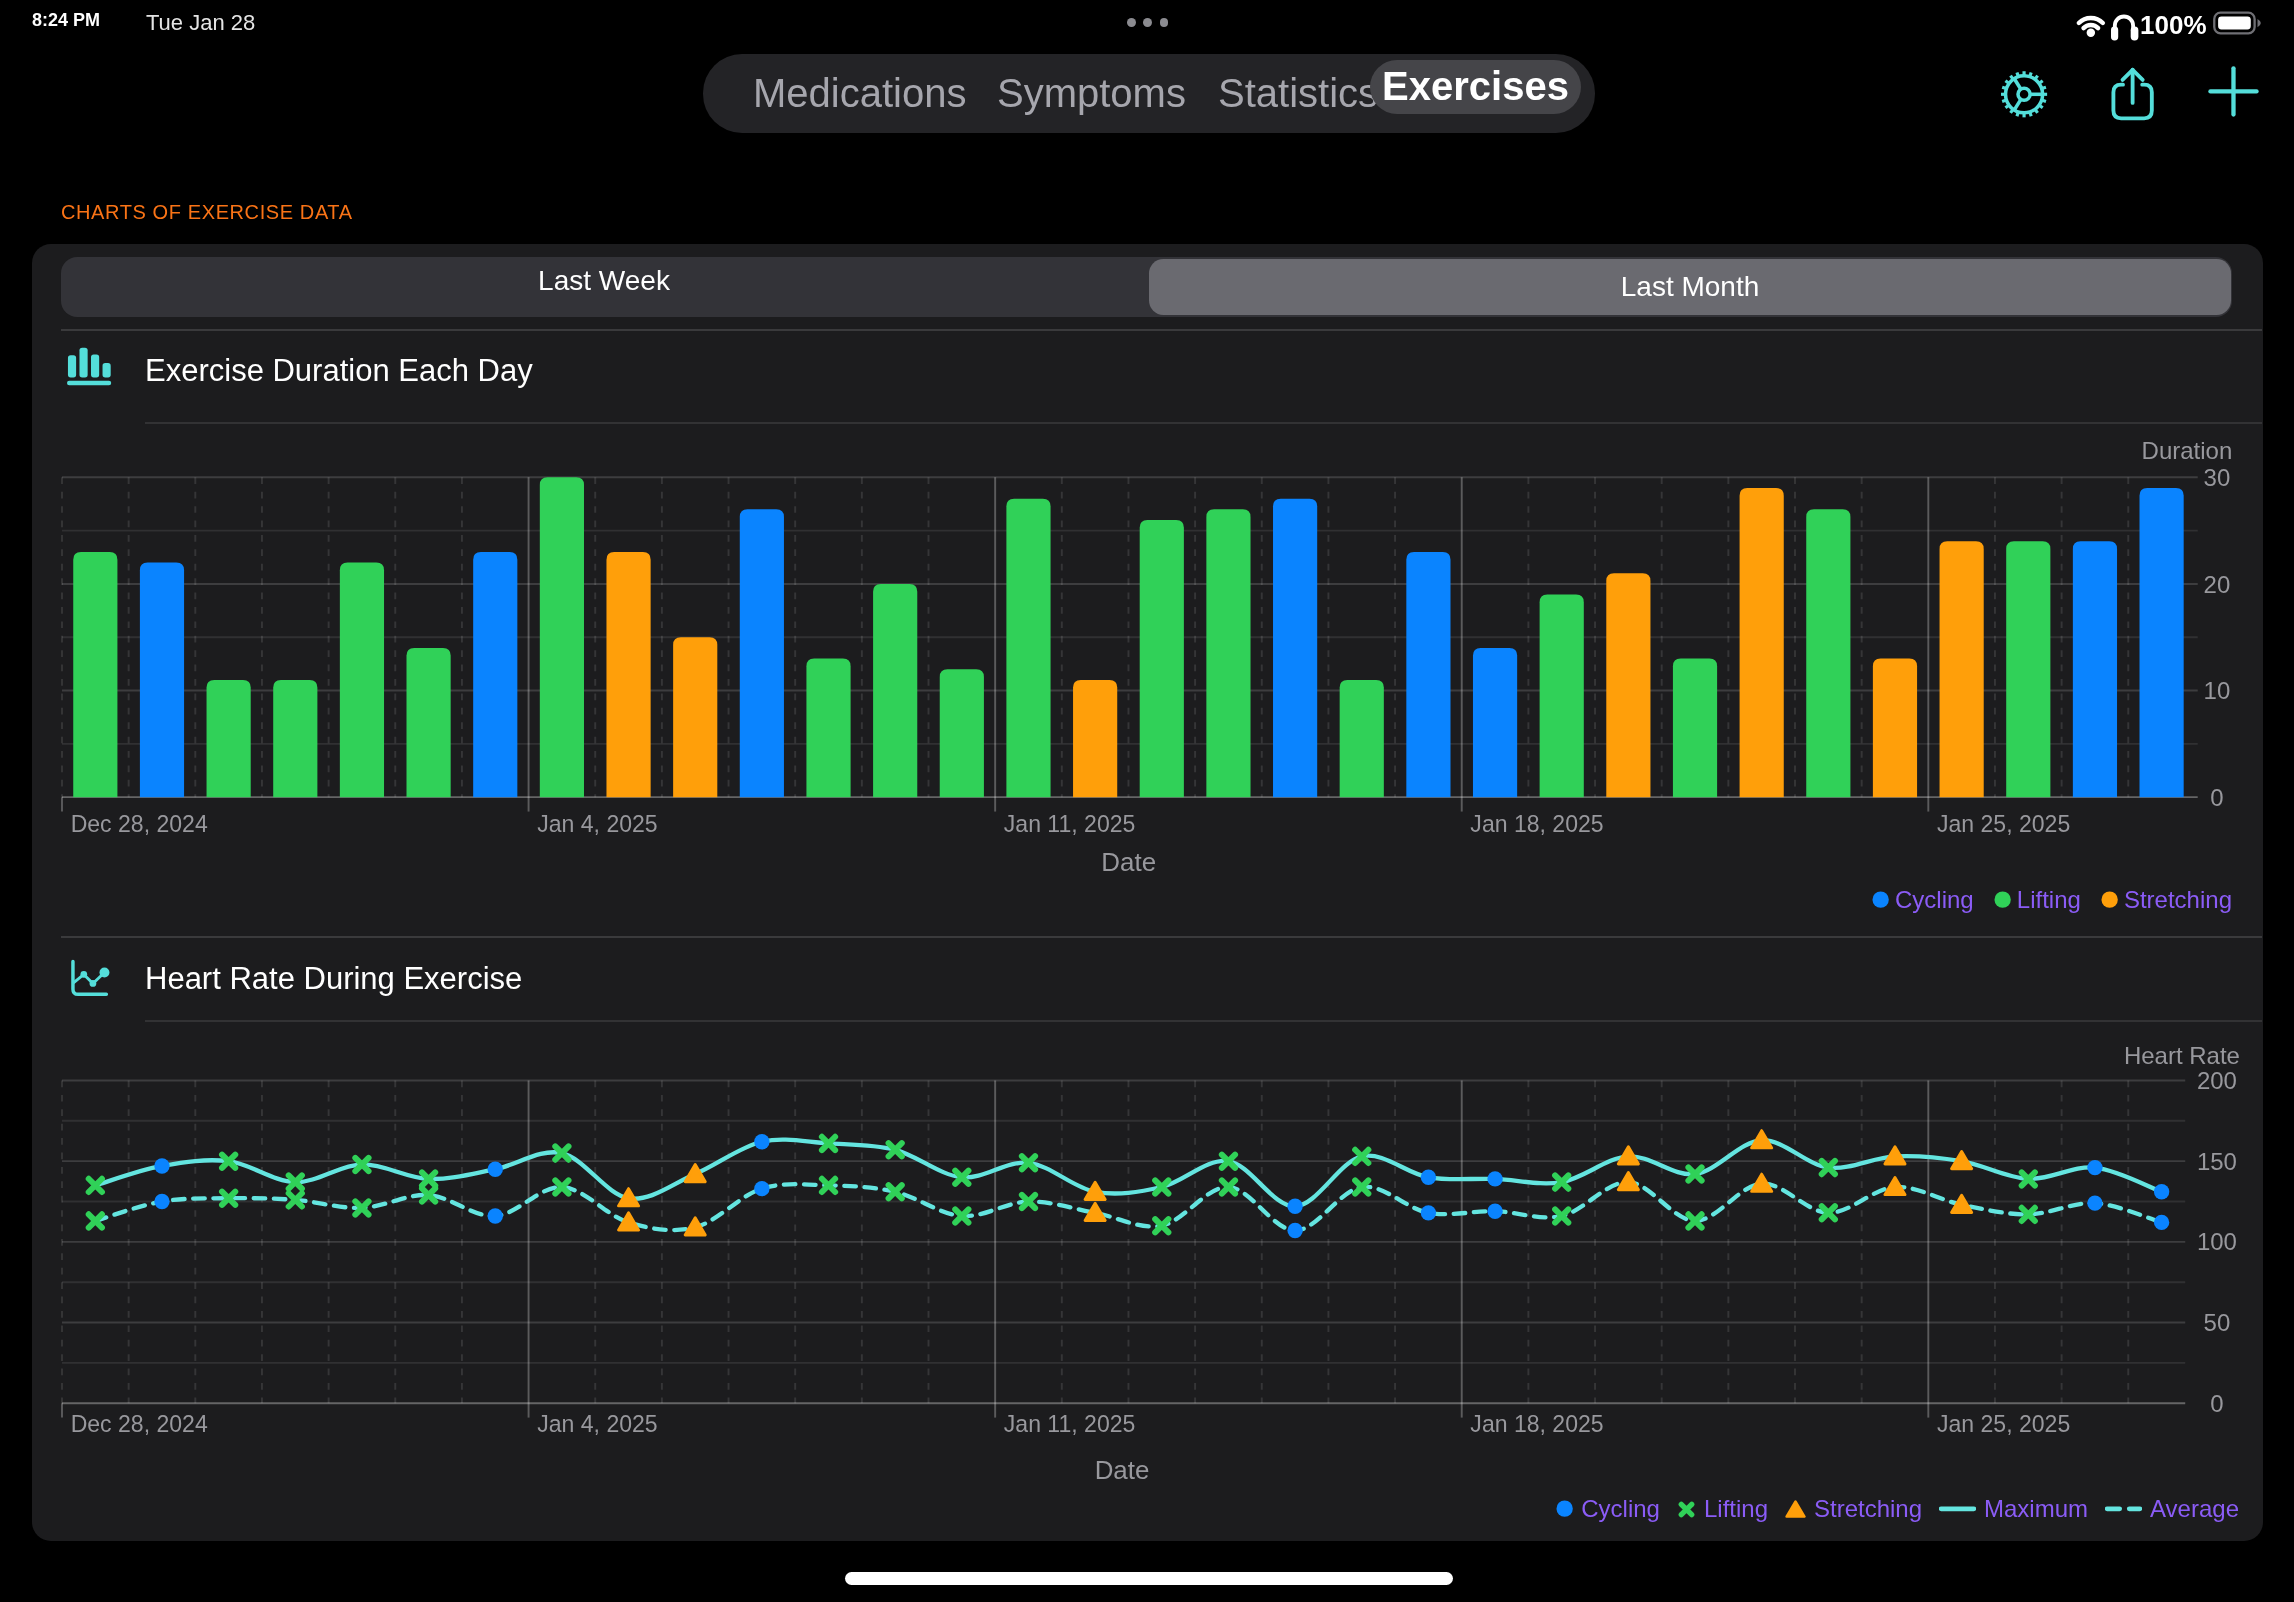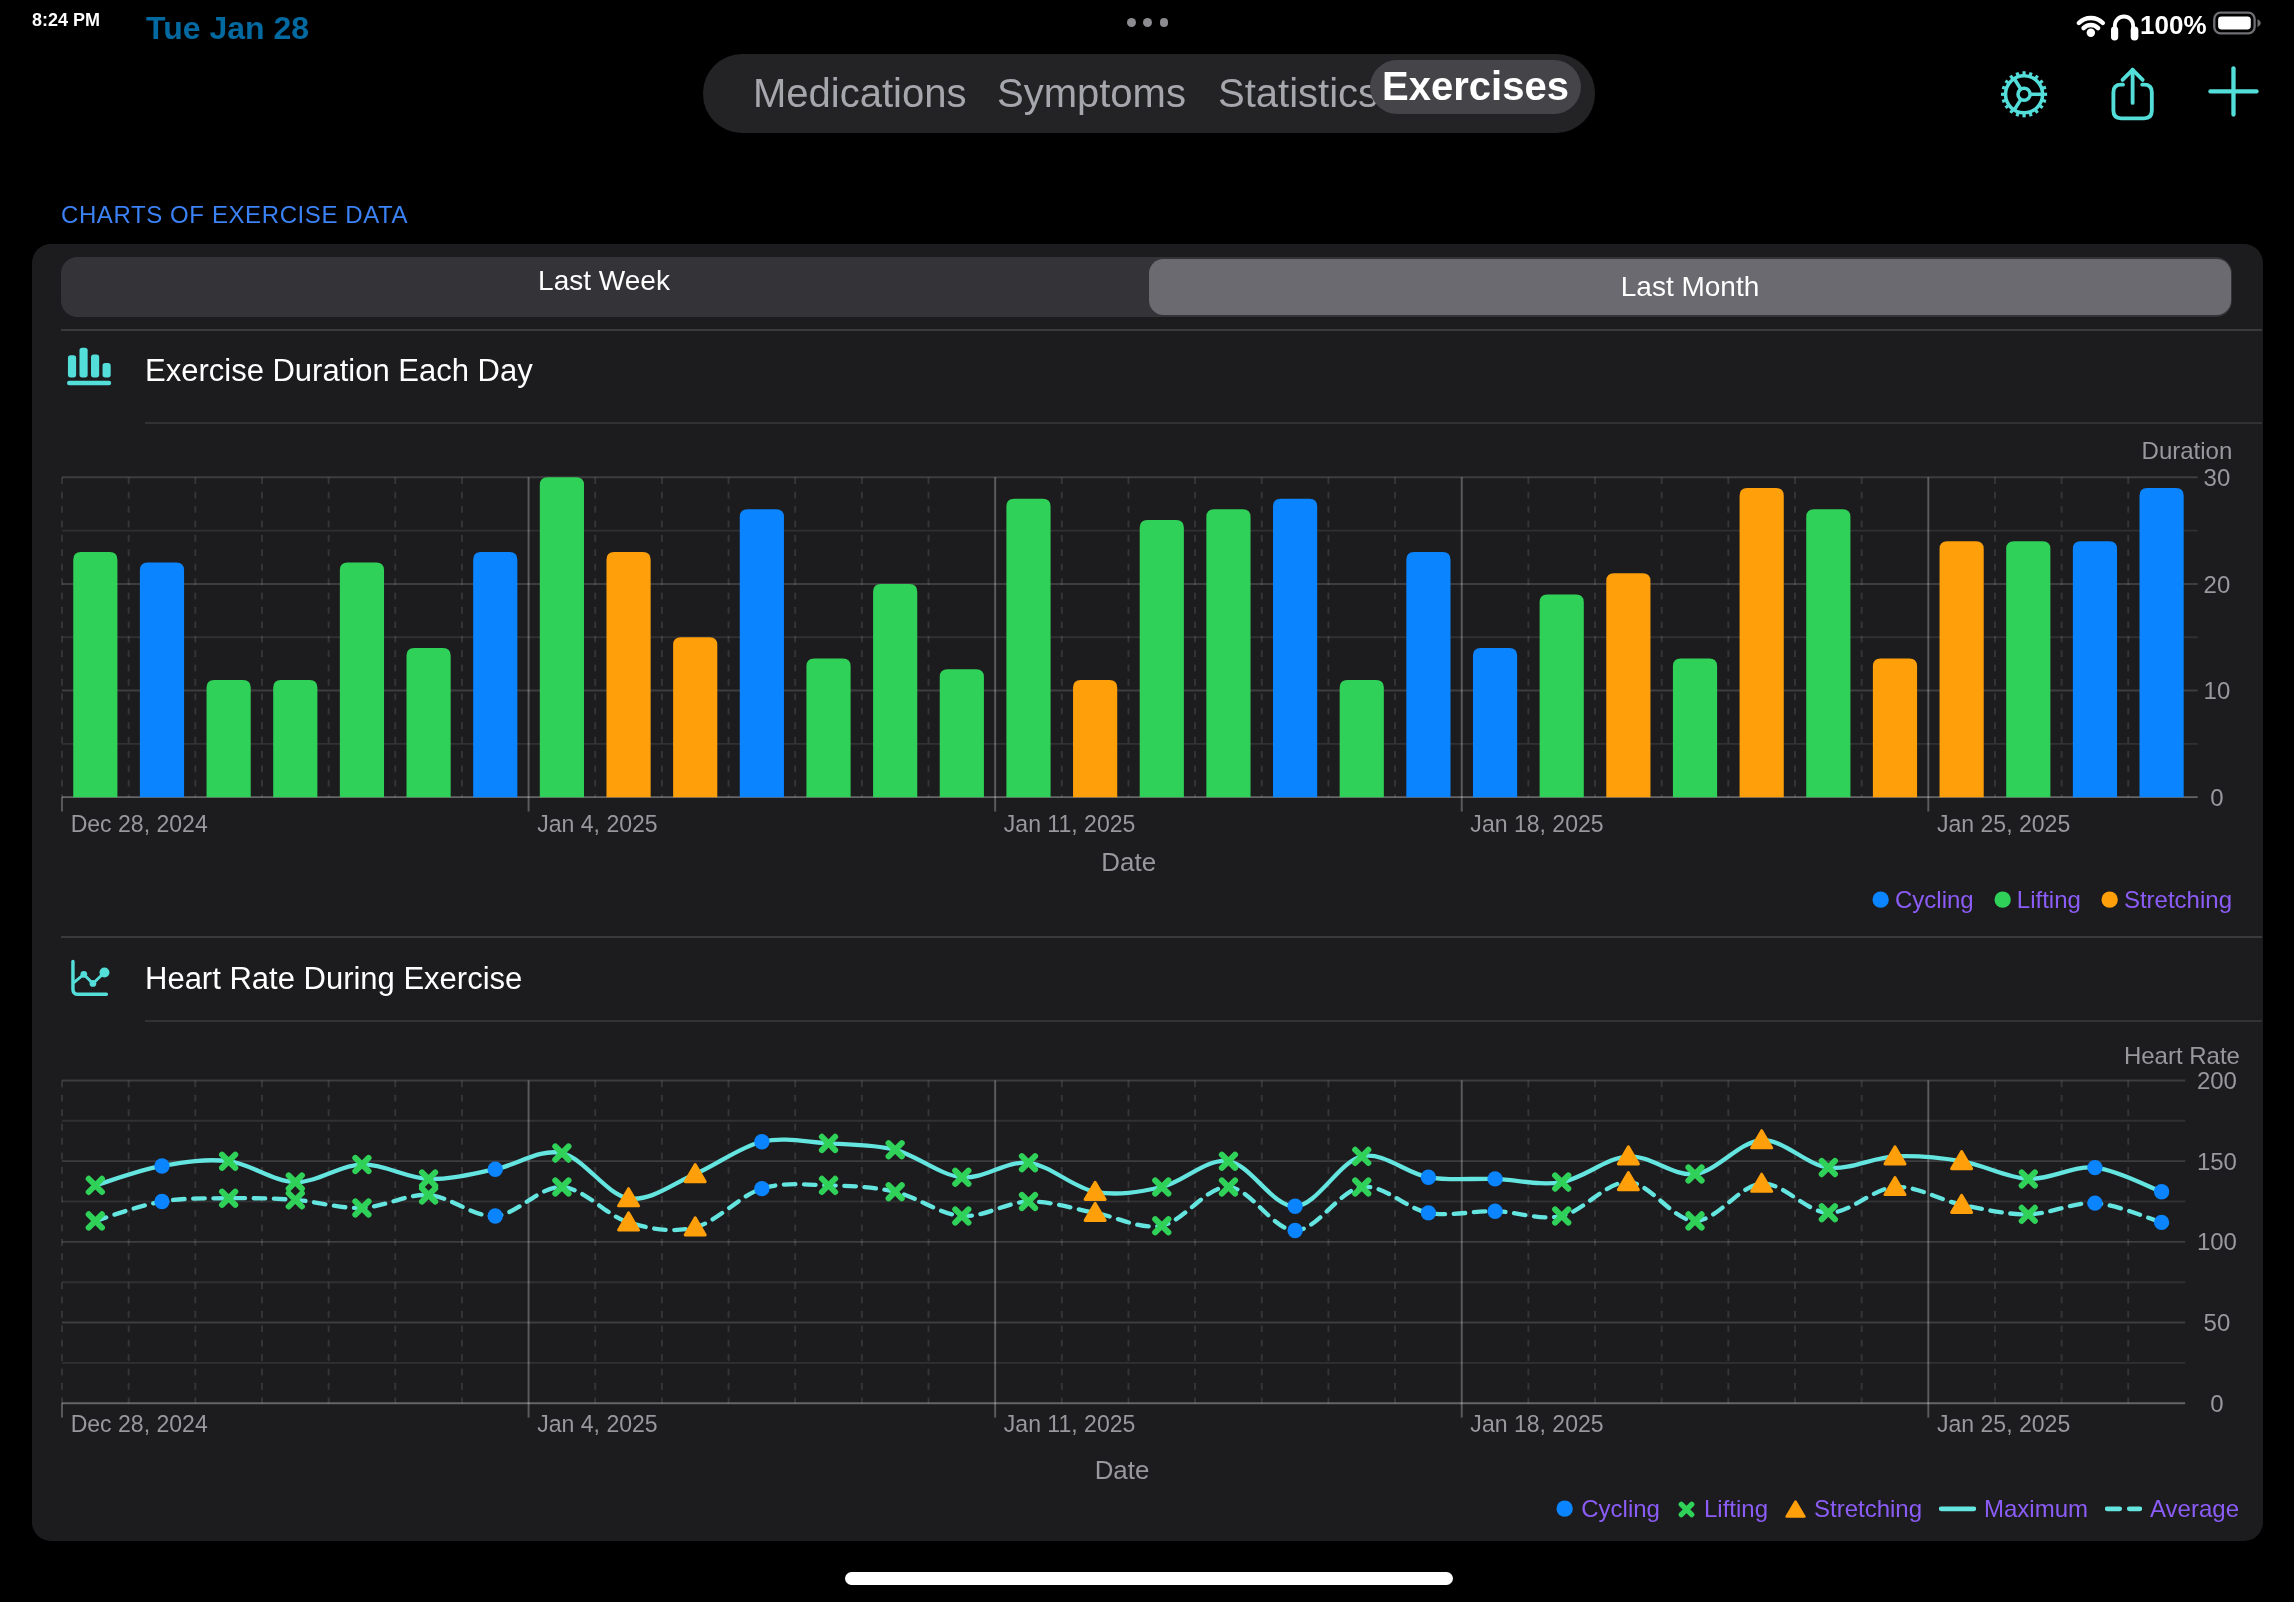--- a/index.html
+++ b/index.html
@@ -10,21 +10,21 @@
 .leg .it:first-child{margin-left:0;}
 .leg svg{margin-right:7.7px;display:block;}
 .leg1 .it{margin-left:20px;}
 .leg1 .it:first-child{margin-left:0;}
 .leg1 svg{margin-right:5.8px;}
 
 </style></head>
 <body>
 
 <div class="abs" style="left:32px;top:9.6px;color:#fff;font-size:18px;font-weight:700;">8:24&nbsp;PM</div>
-<div class="abs" style="left:146px;top:9.6px;color:#0369a1;font-size:32px;font-weight:700;">Tue Jan 28</div>
+<div class="abs" style="left:146px;top:9.6px;color:#e5e5e5;font-size:22px;font-weight:400;">Tue Jan 28</div>
 <div class="abs" style="left:1127px;top:18px;display:flex;">
  <div style="width:8.6px;height:8.6px;border-radius:4.8px;background:#8b8b90;margin-right:7.7px;"></div>
  <div style="width:8.6px;height:8.6px;border-radius:4.8px;background:#8b8b90;margin-right:7.7px;"></div>
  <div style="width:8.6px;height:8.6px;border-radius:4.8px;background:#8b8b90;"></div>
 </div>
 <div class="abs" style="left:2140px;top:9.6px;color:#fff;font-size:26px;font-weight:700;">100%</div>
 
 <div class="abs" style="left:703px;top:54px;width:892px;height:79px;border-radius:39px;background:#232326;display:flex;align-items:center;color:#A6A6AD;font-size:40px;">
   <div style="position:absolute;left:50px;">Medications</div>
   <div style="position:absolute;left:294px;">Symptoms</div>
@@ -79,21 +79,21 @@
       <rect x="2197.5" y="27.5" width="7.5" height="14.5" rx="3.6"></rect>
       <rect x="2218.0" y="27.5" width="8" height="14.5" rx="3.8"></rect>
     </g>
     <g>
       <rect x="2305" y="13" width="42" height="21.5" rx="6.5" fill="none" stroke="#6f6f74" stroke-width="2.4"></rect>
       <rect x="2309" y="17" width="34" height="13.5" rx="3.5" fill="#fff"></rect>
       <path d="M 2350 19.5 Q 2353.5 21.5 2353.5 23.8 Q 2353.5 26.1 2350 28.1 Z" fill="#6f6f74"></path>
     </g>
   </svg>
 
-<div class="abs" style="left:61px;top:201px;color:#3b82f6;font-size:24px;letter-spacing:0.6px;">CHARTS OF EXERCISE DATA</div>
+<div class="abs" style="left:61px;top:201px;color:#f97316;font-size:20px;letter-spacing:0.6px;">CHARTS OF EXERCISE DATA</div>
 
 <div class="abs" style="left:32px;top:244px;width:2231px;height:1297px;border-radius:19px;background:#1C1C1E;"></div>
 
 <div class="abs" style="left:61px;top:257px;width:2171px;height:60px;border-radius:16.3px;background:#333338;"></div>
 <div class="abs" style="left:1149px;top:259px;width:1082px;height:56px;border-radius:14.4px;background:#6A6A70;"></div>
 <div class="abs" style="left:61px;top:257px;width:1086px;height:47px;display:flex;align-items:center;justify-content:center;color:#ffffff;font-size:28px;font-weight:400;">Last Week</div>
 <div class="abs" style="left:1147px;top:257px;width:1086px;height:60px;display:flex;align-items:center;justify-content:center;color:#fff;font-size:28px;font-weight:500;">Last Month</div>
 <div class="abs" style="left:61px;top:329px;width:2201px;height:1.9px;background:#3A3A3C;"></div>
 
 <div class="abs" style="left:145px;top:353px;color:#fff;font-size:31px;">Exercise Duration Each Day</div>

